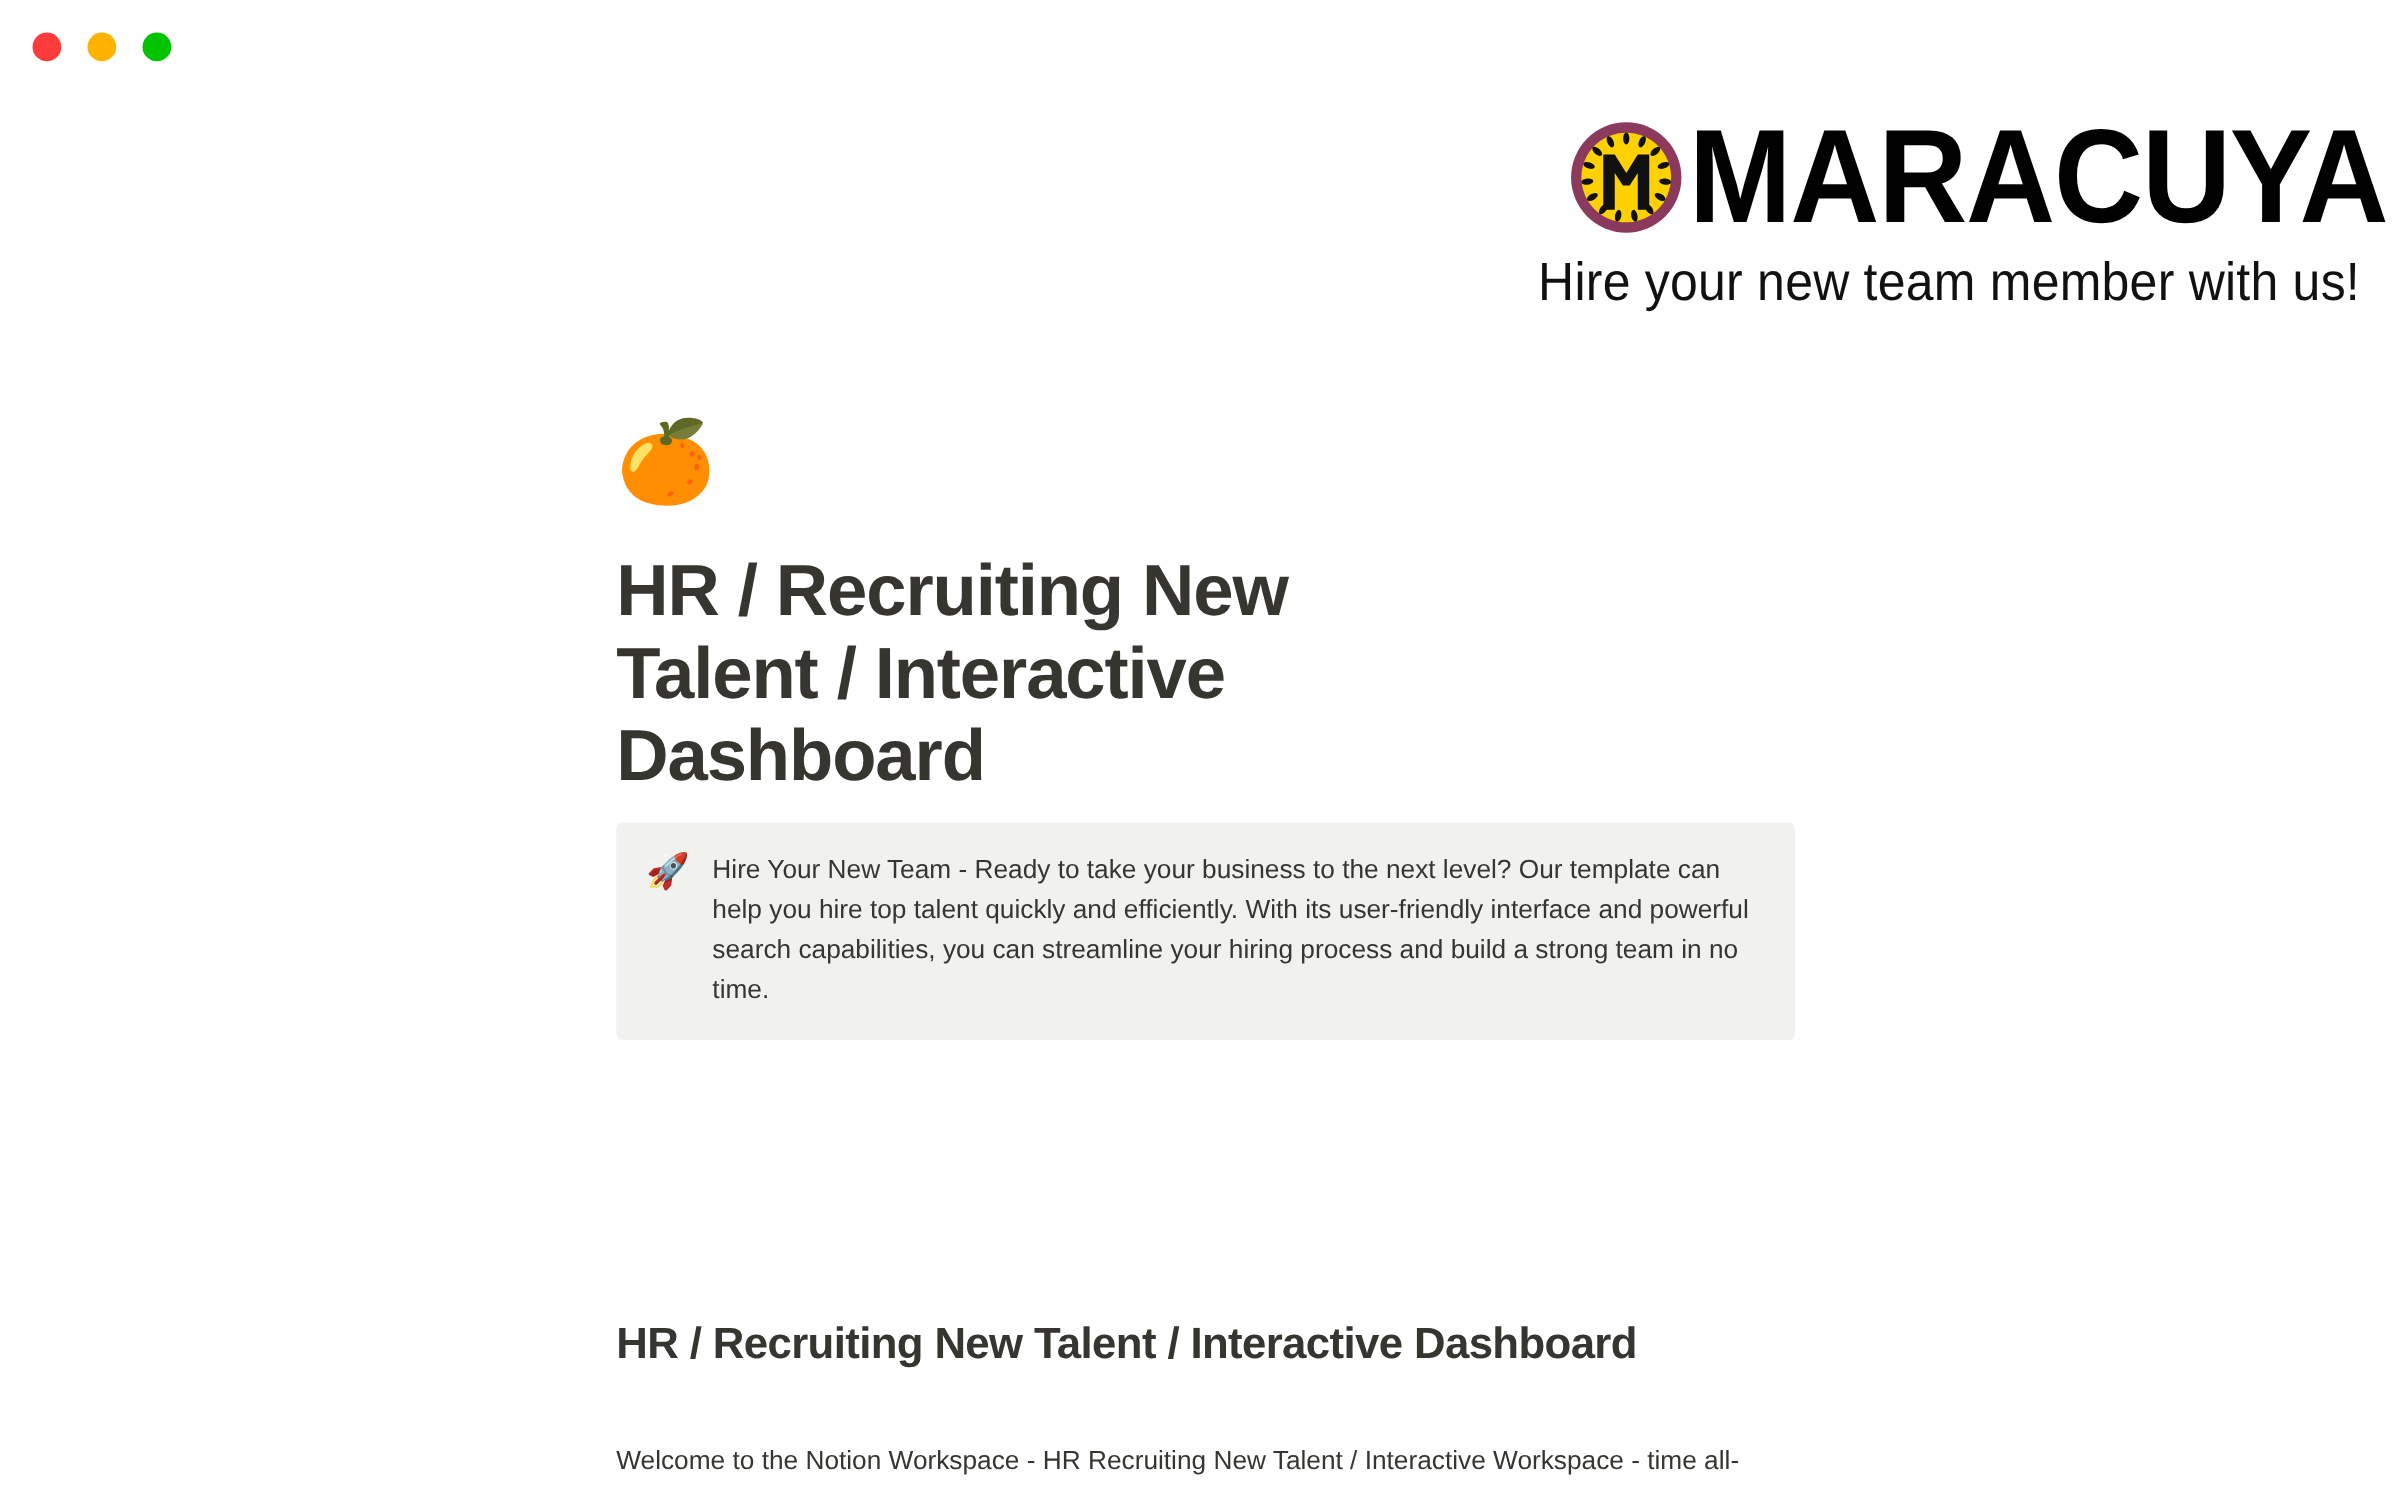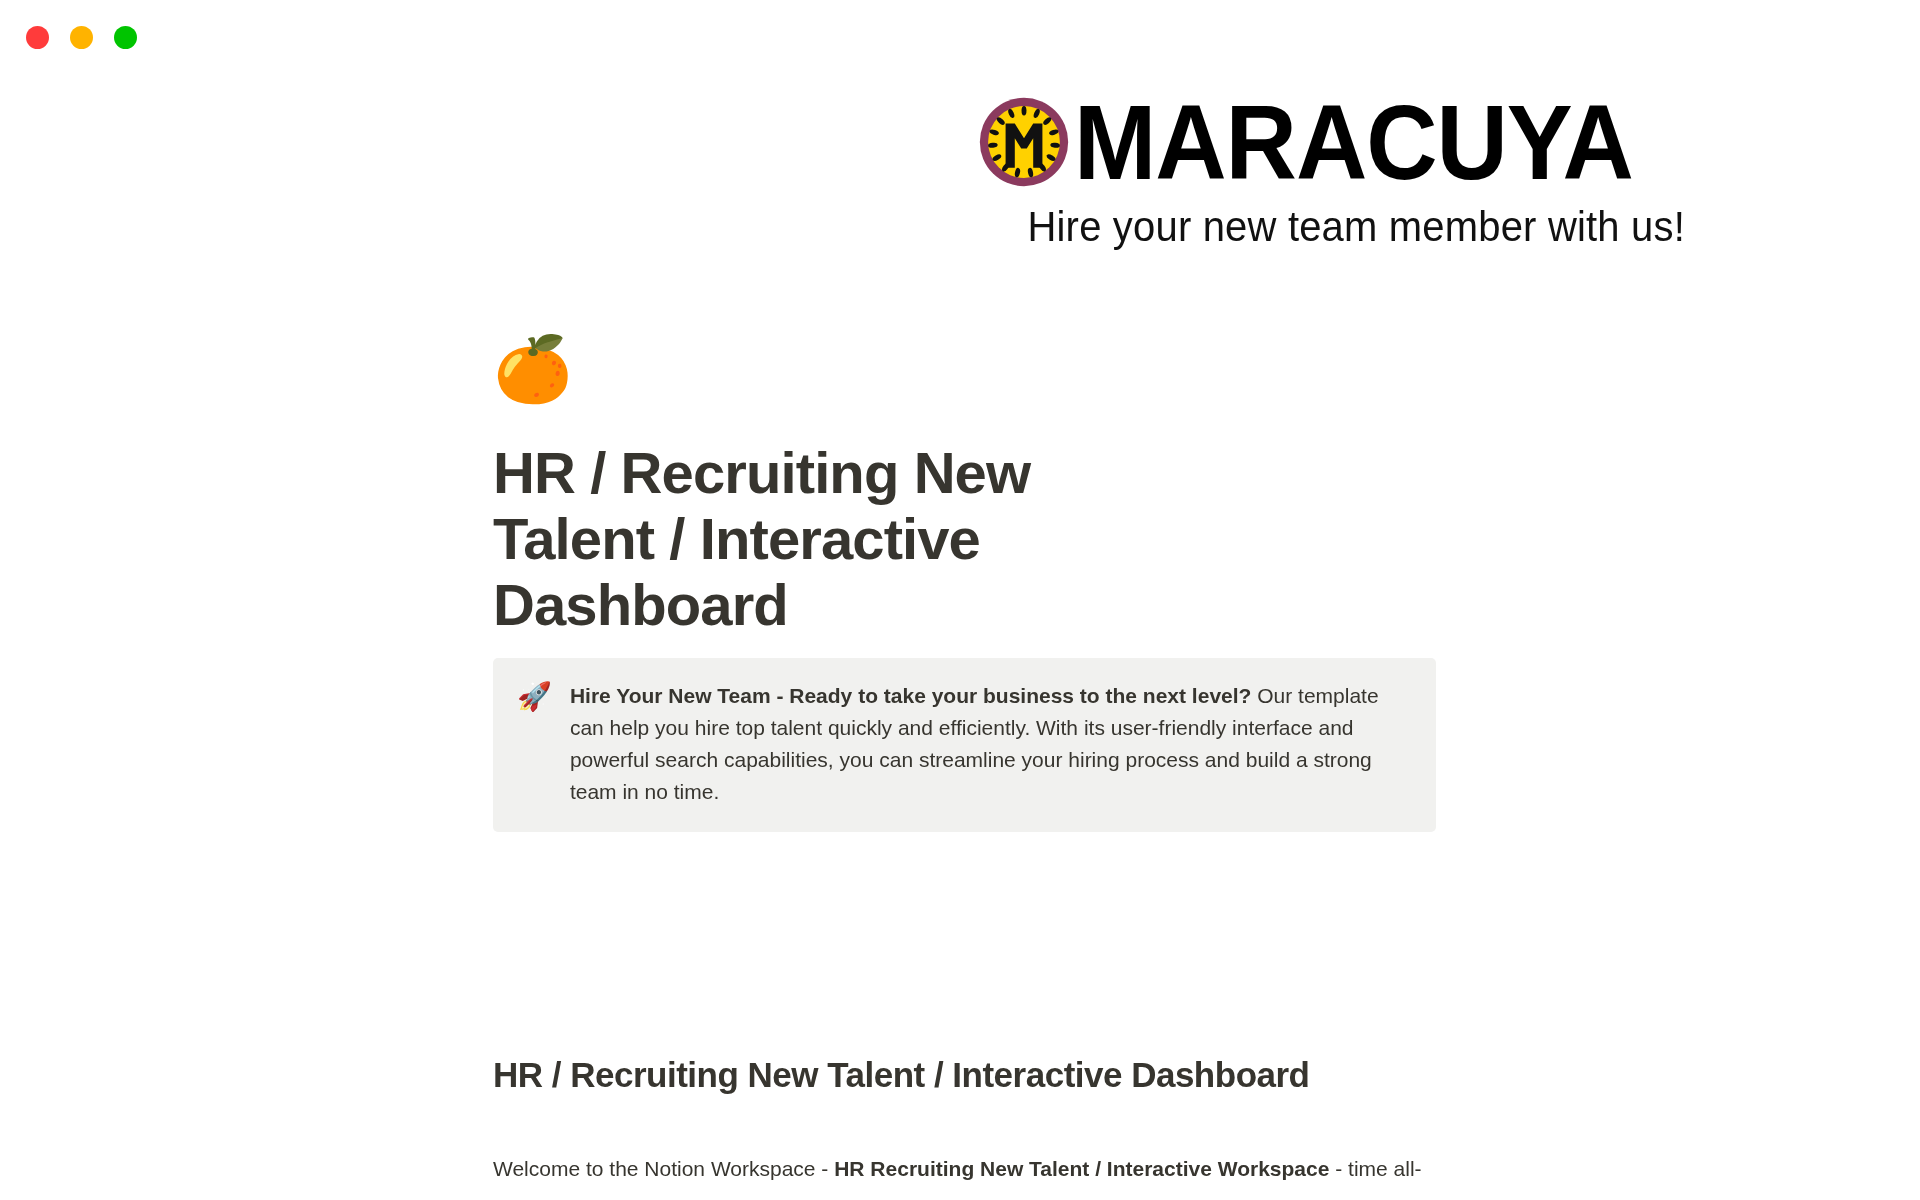--- a/index.html
+++ b/index.html
@@ -23,21 +23,21 @@
   }
   .light { width:23px; height:23px; border-radius:50%; display:block; }
   .light-close    { background:#FF3B3B; }
   .light-minimize { background:#FFB300; }
   .light-zoom     { background:#00C400; }
 
   
   .brand-header {
     position:absolute; right:32px; top:96px;
     width:910px;
-    display:flex; flex-direction:column; align-items:flex-start;
+    display:flex; flex-direction:column; align-items:flex-end;
   }
   .brand-lockup {
     display:flex; align-items:center; gap:4px;
     height:92px;
   }
   .brand-badge { width:92px; height:92px; display:block; flex:0 0 auto; }
   .brand-wordmark {
     font-family:"Liberation Sans", sans-serif;
     font-weight:bold;
     font-size:95px;
@@ -94,21 +94,21 @@
   .callout-emoji {
     font-size:28px; line-height:33px; flex:0 0 auto;
     user-select:none;
   }
   .callout-text {
     font-size:21px;
     line-height:32px;
     color:#37352F;
     font-weight:400;
   }
-  .callout-text b { font-weight:bold; }
+  .callout-text b { font-weight:normal; }
 
   
   .section {
     position:absolute; left:493px; top:1052px;
     width:947px;
   }
   .section-heading {
     font-size:35px;
     line-height:46px;
     font-weight:bold;
@@ -116,21 +116,21 @@
     color:#37352F;
     white-space:nowrap;
   }
   .section-paragraph {
     margin-top:55px;
     font-size:21px;
     line-height:32px;
     color:#37352F;
     white-space:nowrap;
   }
-  .section-paragraph b { font-weight:bold; }
+  .section-paragraph b { font-weight:normal; }
 </style>
 </head>
 <body>
 
 <div class="titlebar">
   <div class="traffic-lights">
     <span class="light light-close"></span>
     <span class="light light-minimize"></span>
     <span class="light light-zoom"></span>
   </div>

